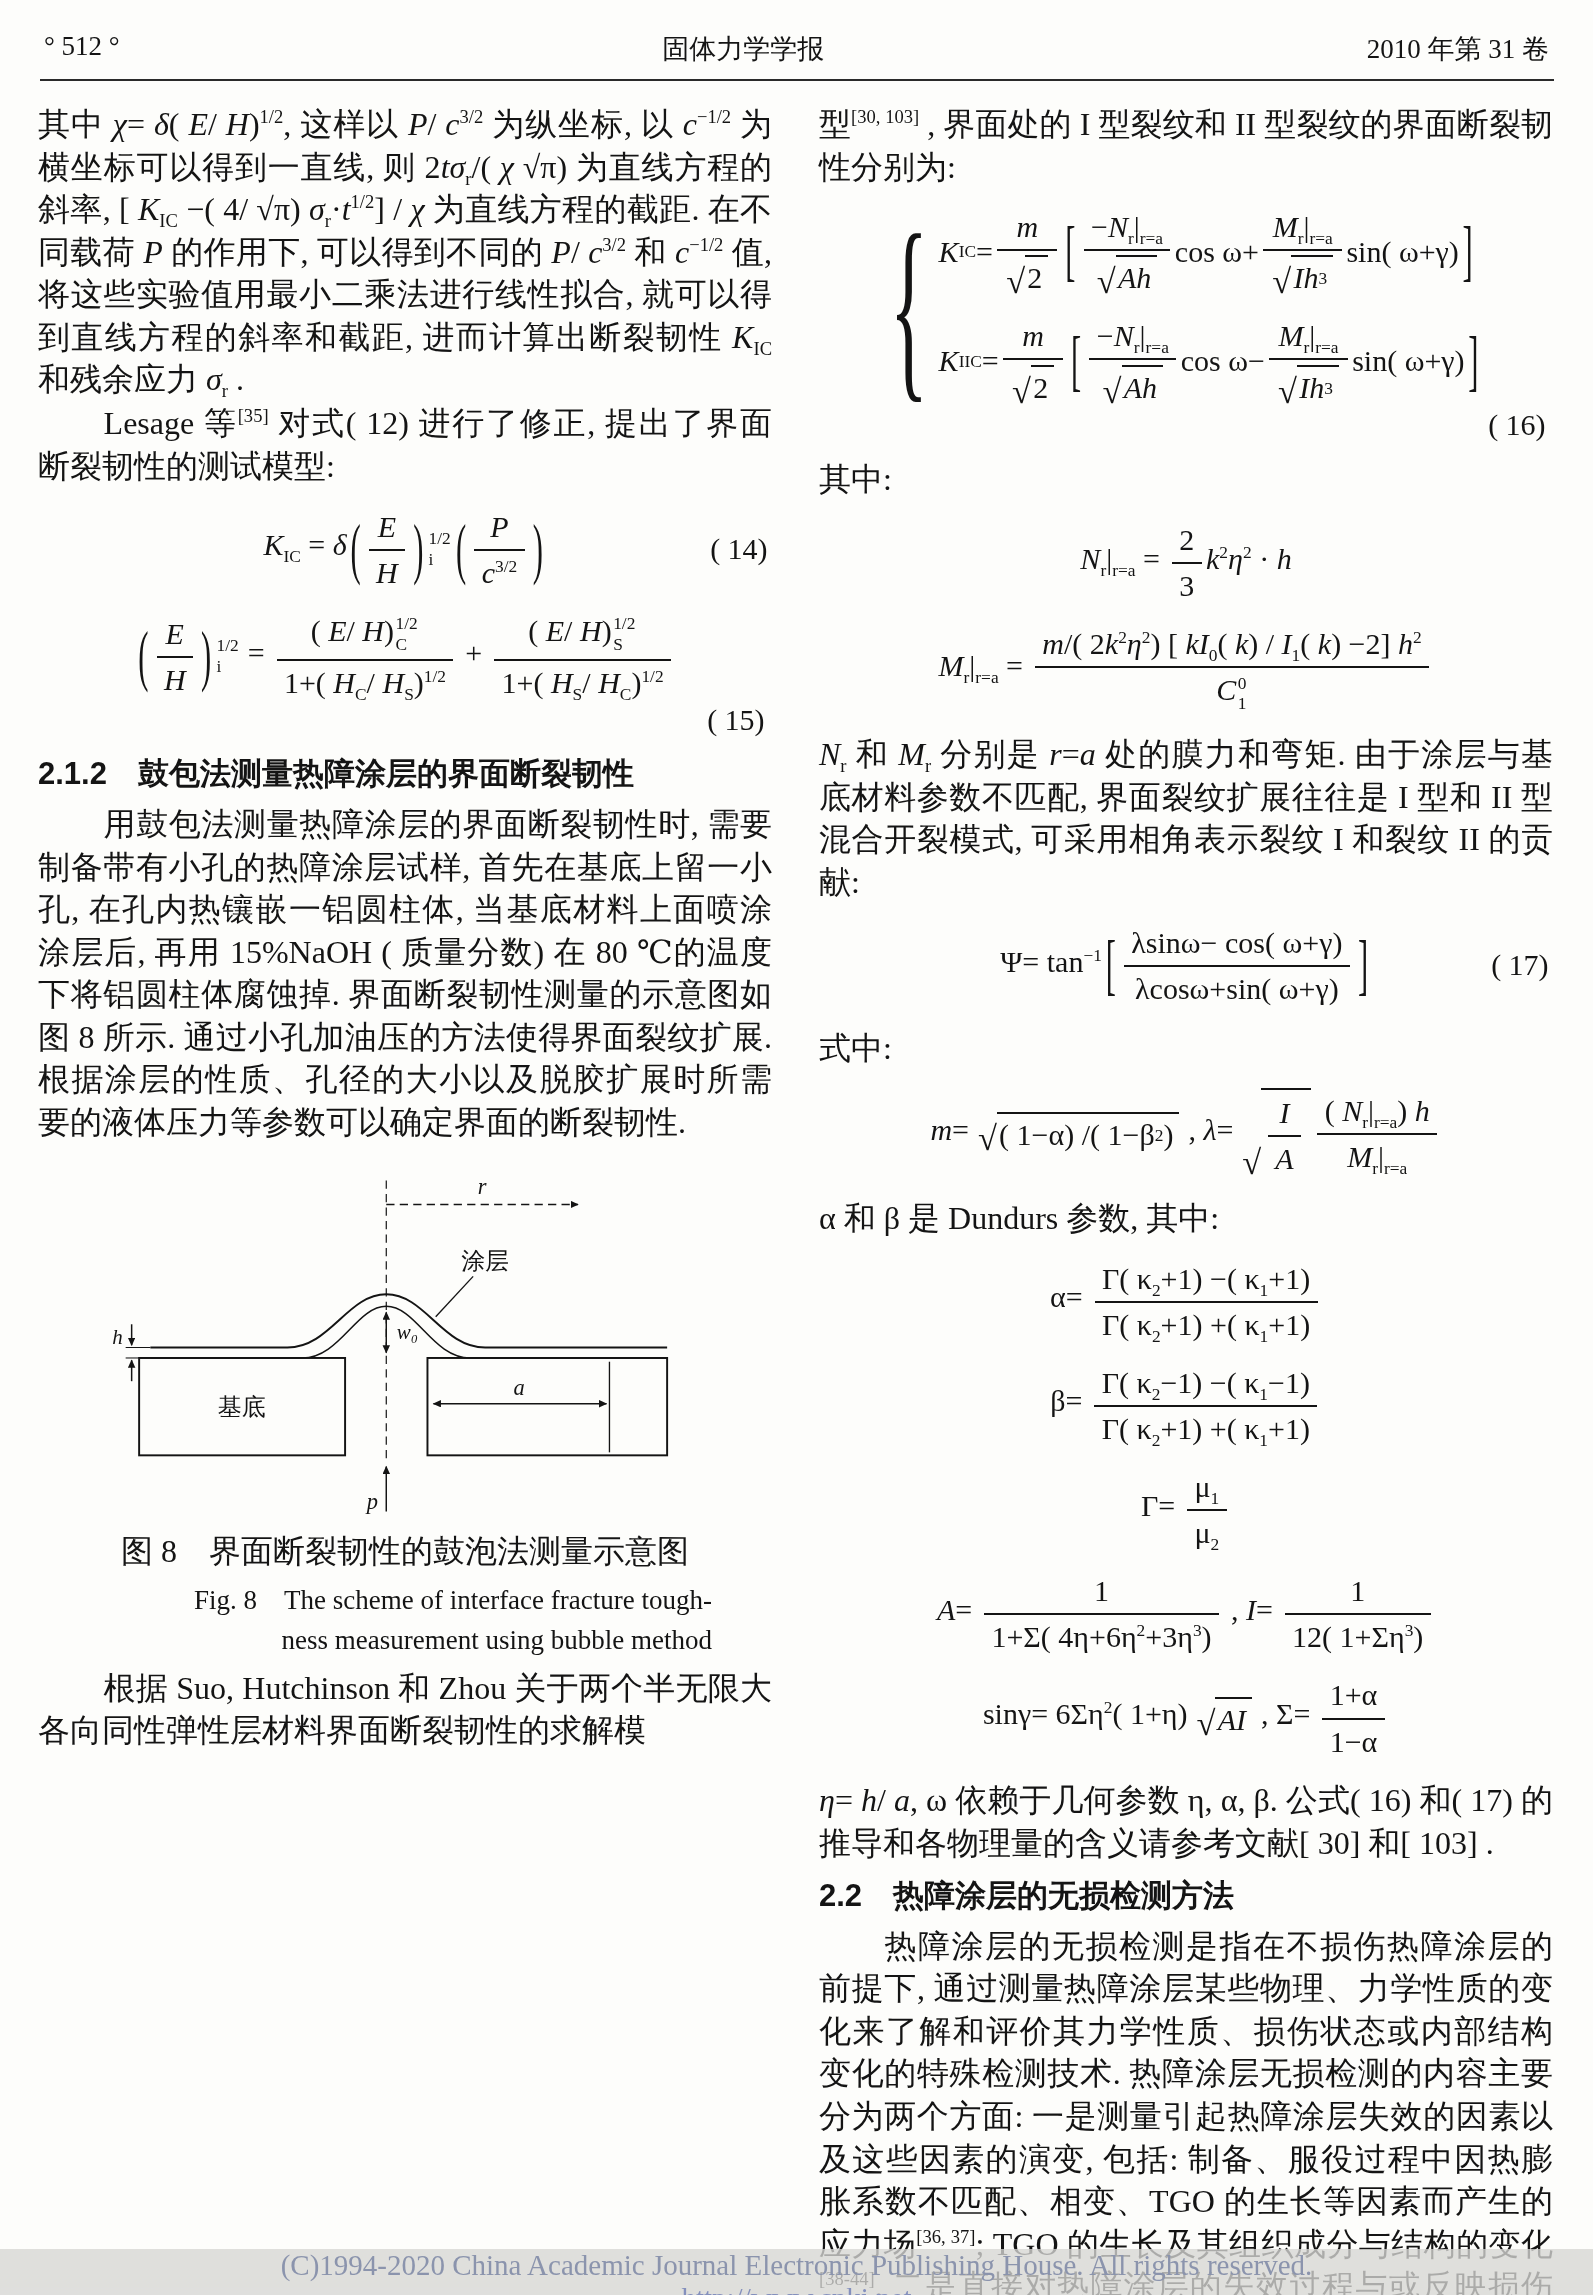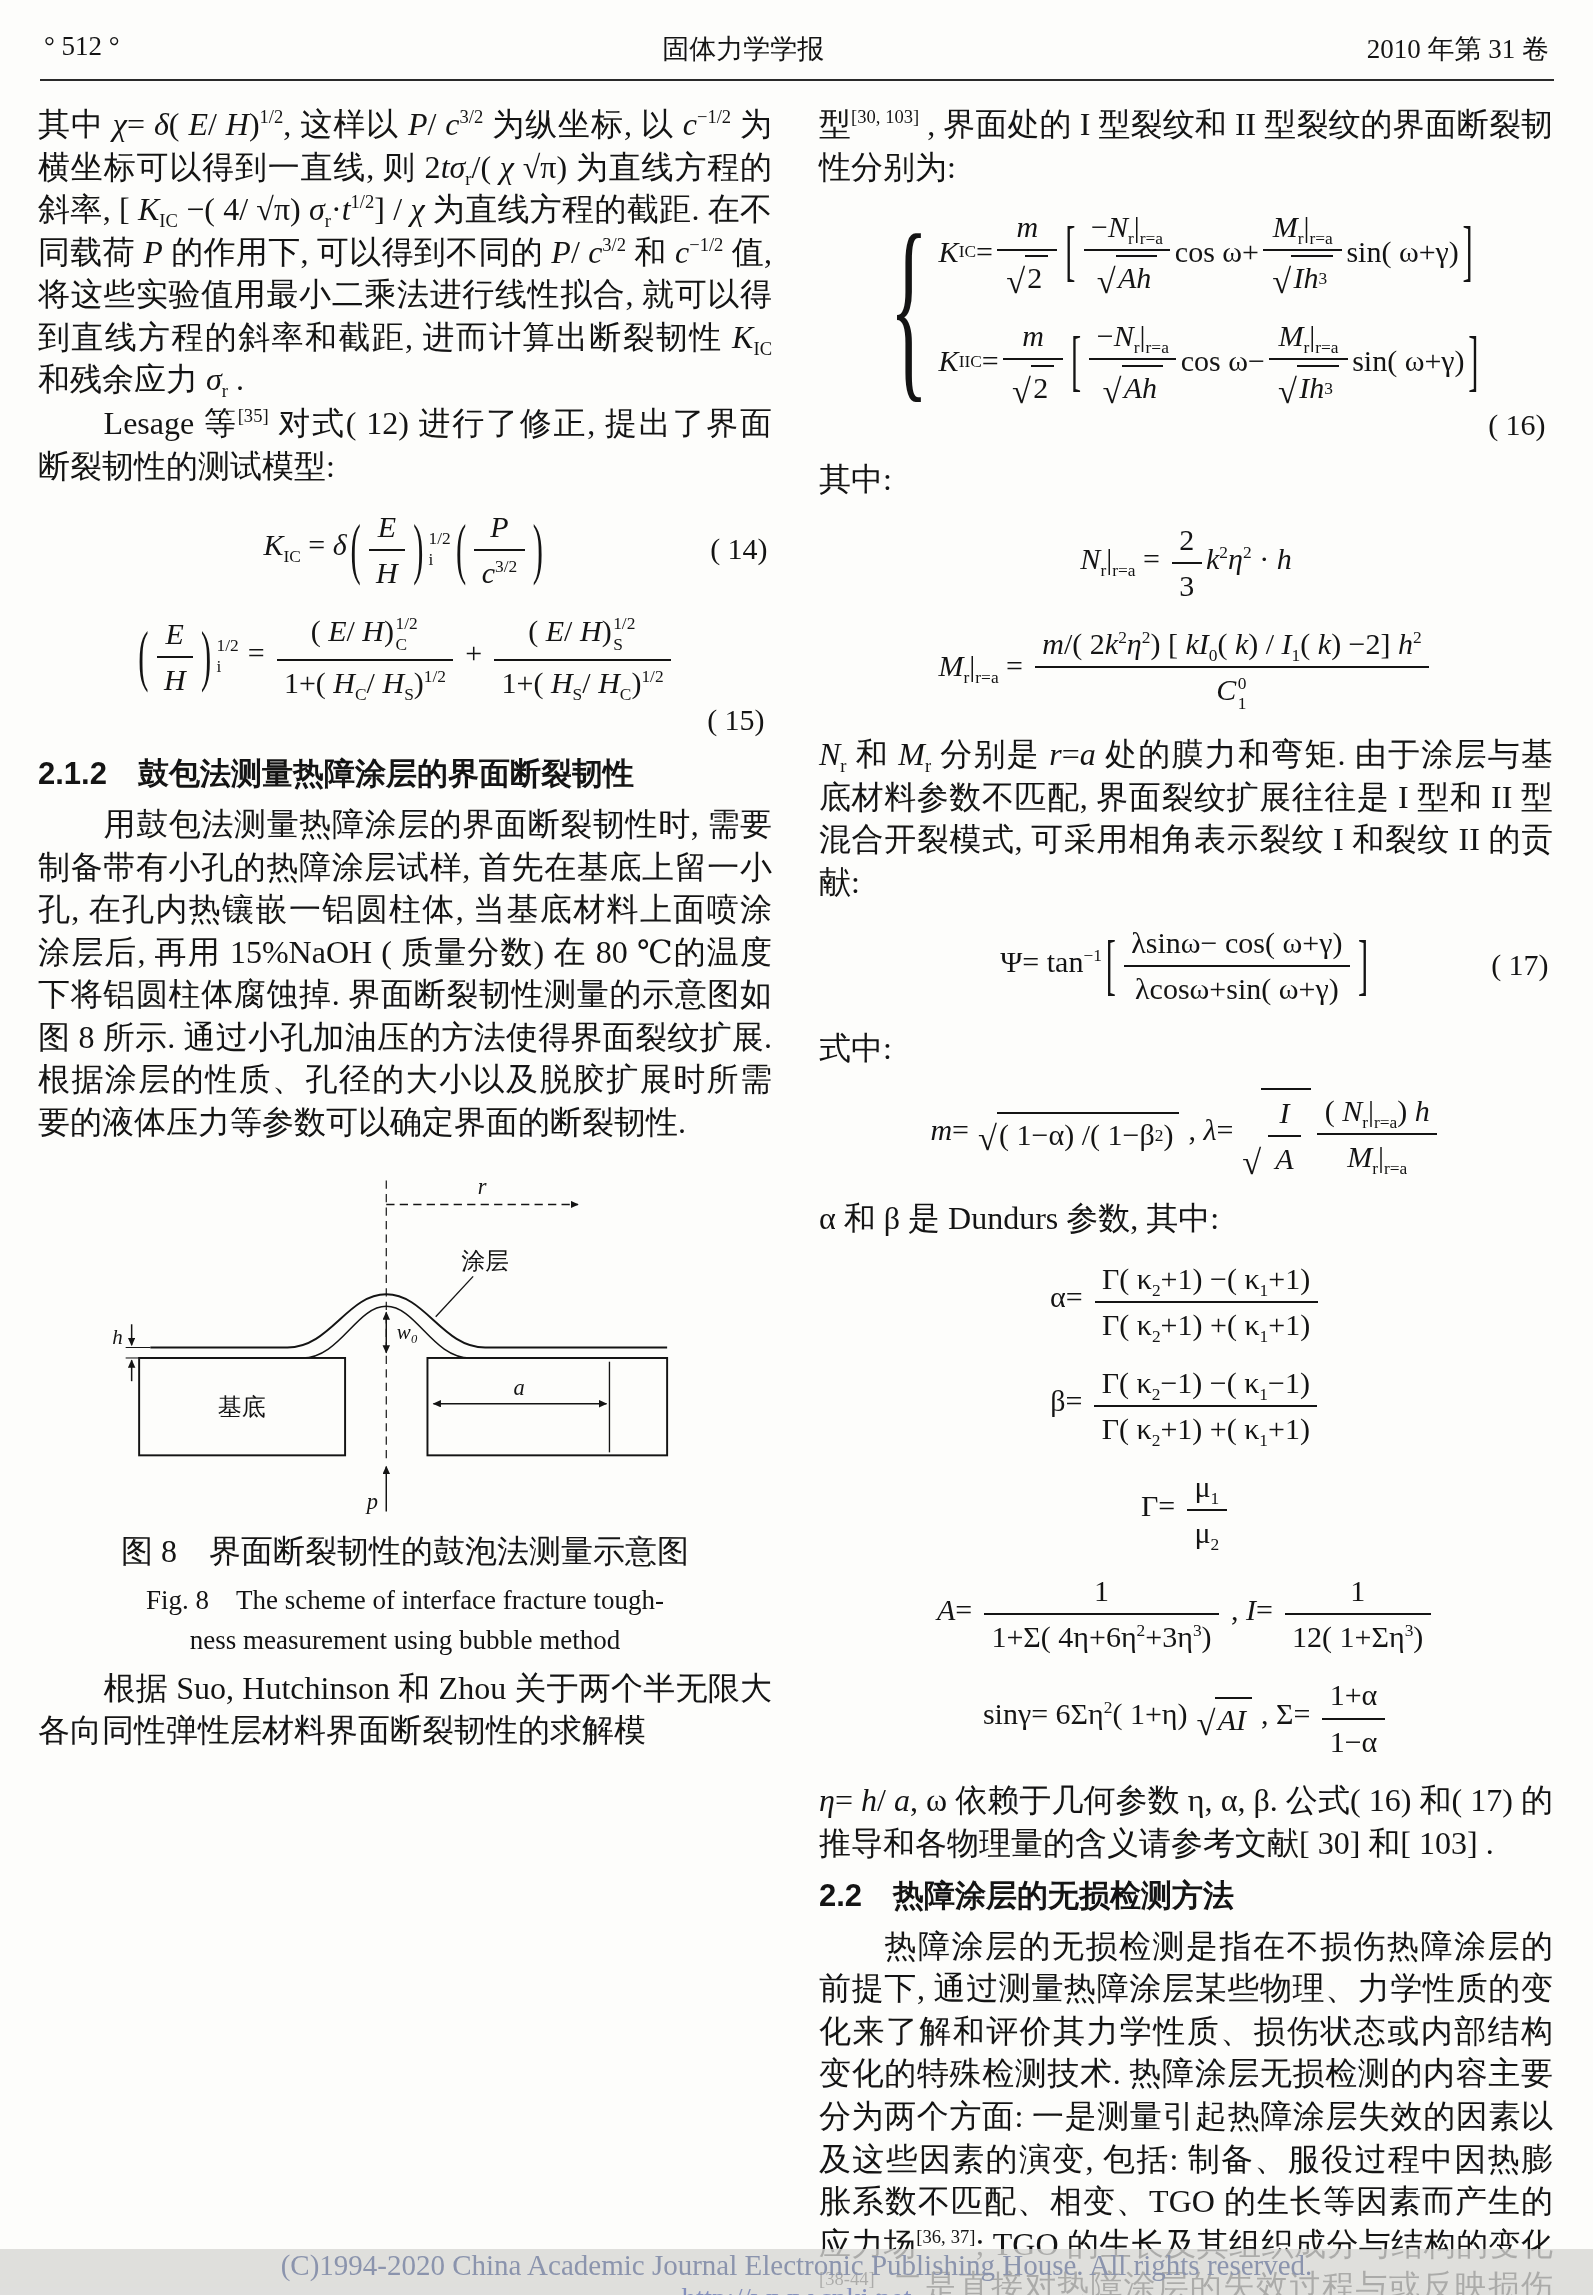--- a/index.html
+++ b/index.html
@@ -38,21 +38,21 @@
   .eqsys{display:flex;align-items:center;justify-content:center;margin:18px 0 4.4px;font-size:30px;}
   .brace{display:inline-block;font-size:80px;line-height:1;transform:scaleY(2.55);
          margin-right:10.4px;font-weight:300;}
   .sysrows{display:flex;flex-direction:column;gap:19px;text-align:center;}
   .eqrow{display:flex;align-items:center;justify-content:flex-start;line-height:1.25;}
   
   figure.fig{width:614px;margin:27px auto 6px;text-align:center;}
   figure.fig svg{display:block;margin:0 auto 13.3px;}
   svg text{font-family:"Liberation Serif","DejaVu Serif",serif;fill:#141414;}
   .cap-cn{font-size:32px;margin:4.4px 0 7.4px;text-align:center;}
-  .cap-en{font-size:27px;text-align:center;line-height:1.5;}
+  .cap-en{font-size:27px;text-align:right;line-height:1.5;}
   
   footer{position:absolute;left:0;bottom:0;width:1593px;height:46px;
          background:rgba(214,214,212,0.78);display:flex;align-items:center;
          justify-content:space-between;padding:0 27px;font-size:29px;color:#8b94ad;flex-direction:column;}
   footer .url{color:#8490bd;text-align:right;}
 </style>
 </head>
 <body>
 
 <div class="page">

